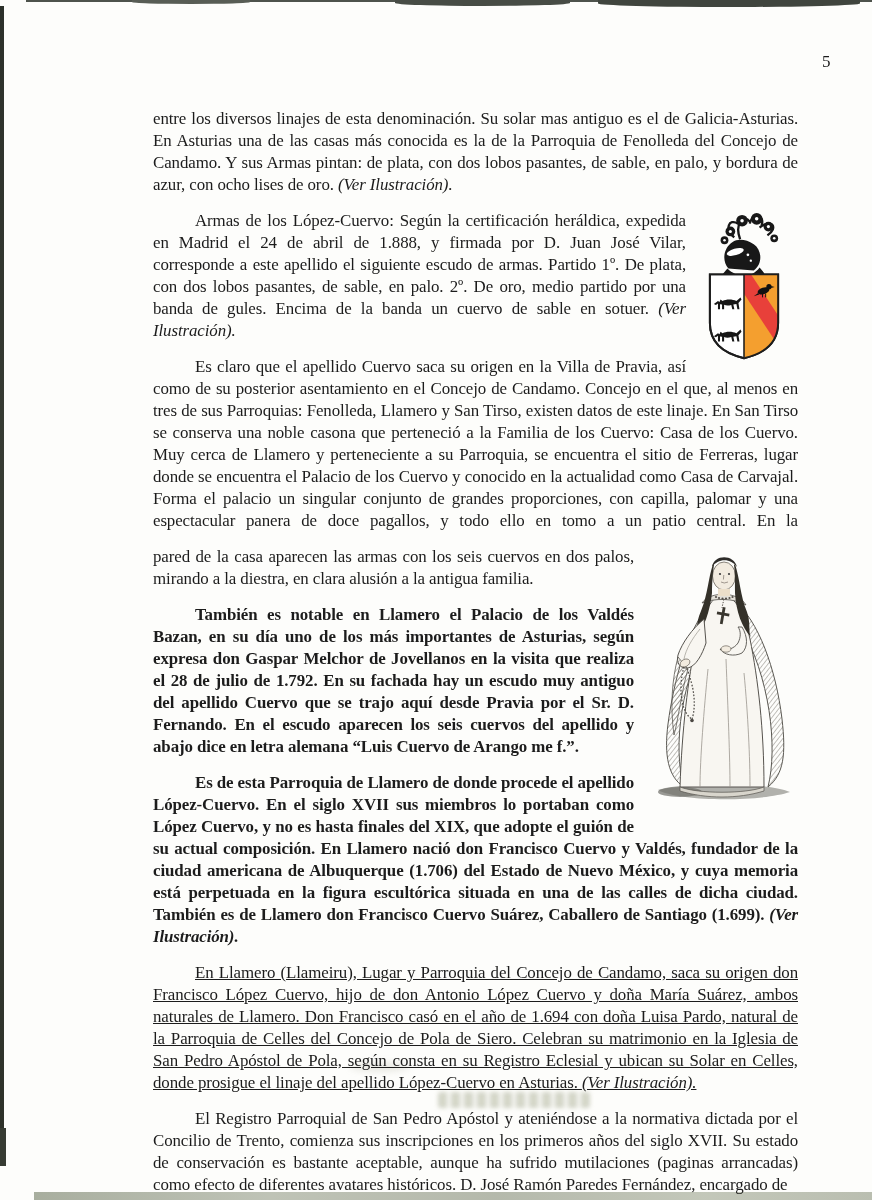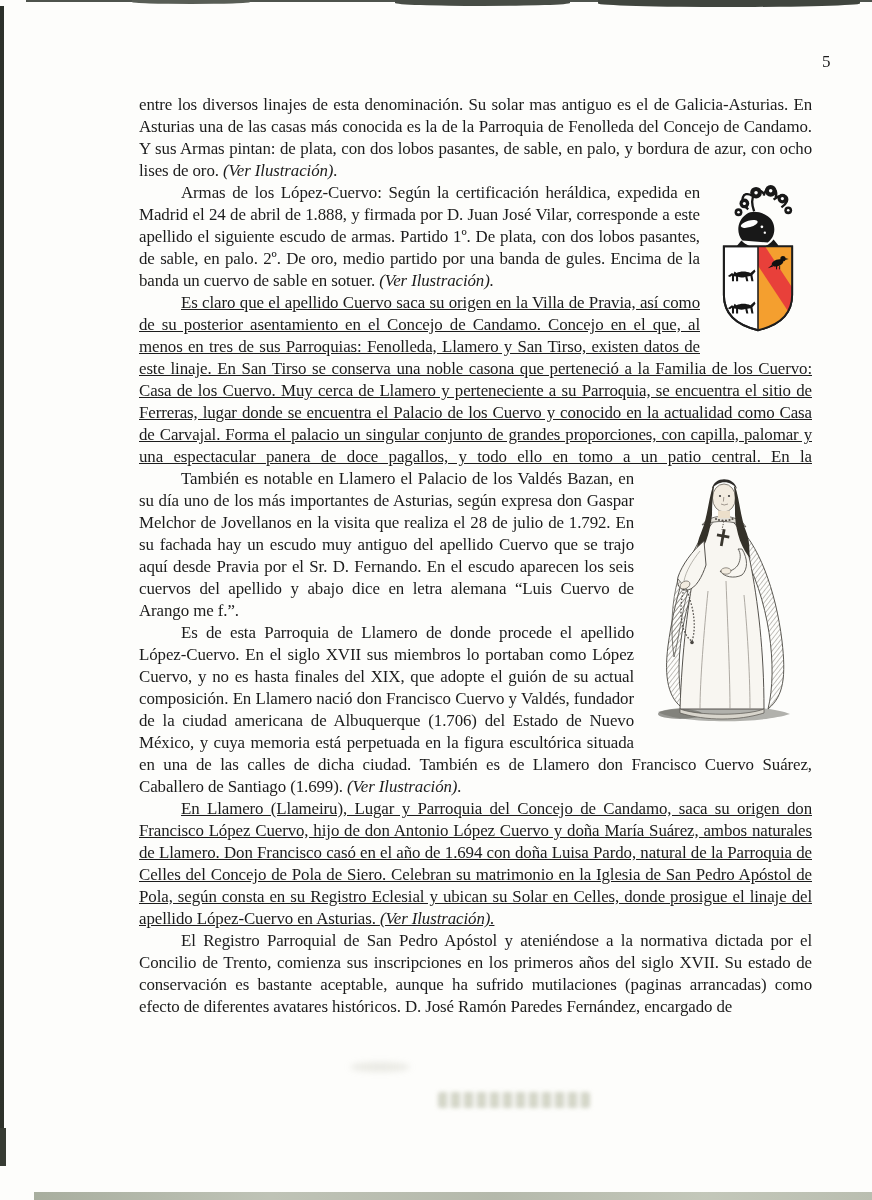--- a/index.html
+++ b/index.html
@@ -25,25 +25,25 @@
   .ghost{position:absolute;left:438px;top:1092px;width:152px;height:16px;
     background:repeating-linear-gradient(90deg,rgba(145,150,118,.38) 0 9px,rgba(145,150,118,.05) 9px 13px);
     filter:blur(2px);border-radius:3px;}
   .ghost2{position:absolute;left:350px;top:1062px;width:60px;height:10px;
     background:rgba(150,150,130,.18);filter:blur(3px);border-radius:50%;}
   
   .page-number{position:absolute;left:822px;top:52px;font-size:17px;}
   
   .text-col{position:absolute;left:139px;top:94px;width:673px;
     font-size:16.9px;line-height:22px;text-align:justify;letter-spacing:-0.1px;}
-  .text-col p{margin:0;}
+  .text-col p{margin:14px;}
   .indent{text-indent:42px;}
   .p2{margin-top:26px;}
-  .p3a{margin-top:3px;text-align-last:justify;text-decoration:underline;}
-  .blk-p{margin-top:10px;}
+  .p3a{margin-top:3px;text-align-last:justify;}
+  .blk-p{margin-top:10px;font-weight:bold;}
   .p6{margin-top:12px;text-decoration:underline;}
   .p7{margin-top:10px;}
   i{font-style:italic;}
   b{font-weight:normal;}
   
   .shield-float{float:right;width:108px;height:156px;margin:0 -2px 0 6px;}
   .figure-float{float:right;width:176px;height:282px;margin:0 -2px 0 4px;}
   .shield-float svg,.figure-float svg{display:block;}
 </style>
 </head>
@@ -181,20 +181,21 @@
           <g stroke="#4a4742" stroke-width="1.2" fill="none" stroke-dasharray="1.6 1.7">
             <path d="M46 118 C43 128 42 140 44 152 C46 162 50 168 54 170"></path>
             <path d="M54 170 C57 162 57 148 54 136 C52 128 50 122 48 118"></path>
           </g>
           <circle cx="54" cy="171.5" r="1.8" fill="#4a4742"></circle>
 
           <path d="M104 78 C110 88 110 98 104 104 C96 108 86 106 82 100 C88 102 96 100 100 94 C103 88 103 82 100 78 Z" fill="#f8f6f1" stroke="#56534e" stroke-width="0.9"></path>
           <ellipse cx="88" cy="100" rx="5" ry="3.2" fill="#f2ebdf" stroke="#6b665d" stroke-width="0.7"></ellipse>
         </svg>
       </span>
+      <p><span>pared de la casa aparecen las armas con los seis cuervos en dos palos, mirando a la diestra, en clara alusión a la antigua familia.</span></p>
       <p class="blk-p indent"><span>También es notable en Llamero el Palacio de los Valdés Bazan, en su día uno de los más importantes de Asturias, según expresa don Gaspar Melchor de Jovellanos en la visita que realiza el 28 de julio de 1.792. En su fachada hay un escudo muy antiguo del apellido Cuervo que se trajo aquí desde Pravia por el Sr. D. Fernando. En el escudo aparecen los seis cuervos del apellido y abajo dice en letra alemana “Luis Cuervo de Arango me f.”.</span></p>
       <p class="blk-p indent"><span>Es de esta Parroquia de Llamero de donde procede el apellido López-Cuervo. En el siglo XVII sus miembros lo portaban como López Cuervo, y no es hasta finales del XIX, que adopte el guión de su actual composición. En Llamero nació don Francisco Cuervo y Valdés, fundador de la ciudad americana de Albuquerque (1.706) del Estado de Nuevo México, y cuya memoria está perpetuada en la figura escultórica situada en una de las calles de dicha ciudad. También es de Llamero don Francisco Cuervo Suárez, Caballero de Santiago (1.699). </span><i>(Ver Ilustración).</i></p>
     </div>
 
     <p class="p6 indent"><span>En Llamero (Llameiru), Lugar y Parroquia del Concejo de Candamo, saca su origen don Francisco López Cuervo, hijo de don Antonio López Cuervo y doña María Suárez, ambos naturales de Llamero. Don Francisco casó en el año de 1.694 con doña Luisa Pardo, natural de la Parroquia de Celles del Concejo de Pola de Siero. Celebran su matrimonio en la Iglesia de San Pedro Apóstol de Pola, según consta en su Registro Eclesial y ubican su Solar en Celles, donde prosigue el linaje del apellido López-Cuervo en Asturias. </span><i>(Ver Ilustración).</i></p>
 
     <p class="p7 indent"><span>El Registro Parroquial de San Pedro Apóstol y ateniéndose a la normativa dictada por el Concilio de Trento, comienza sus inscripciones en los primeros años del siglo XVII. Su estado de conservación es bastante aceptable, aunque ha sufrido mutilaciones (paginas arrancadas) como efecto de diferentes avatares históricos. D. José Ramón Paredes Fernández, encargado de</span></p>
 
   </div>
 </div>

